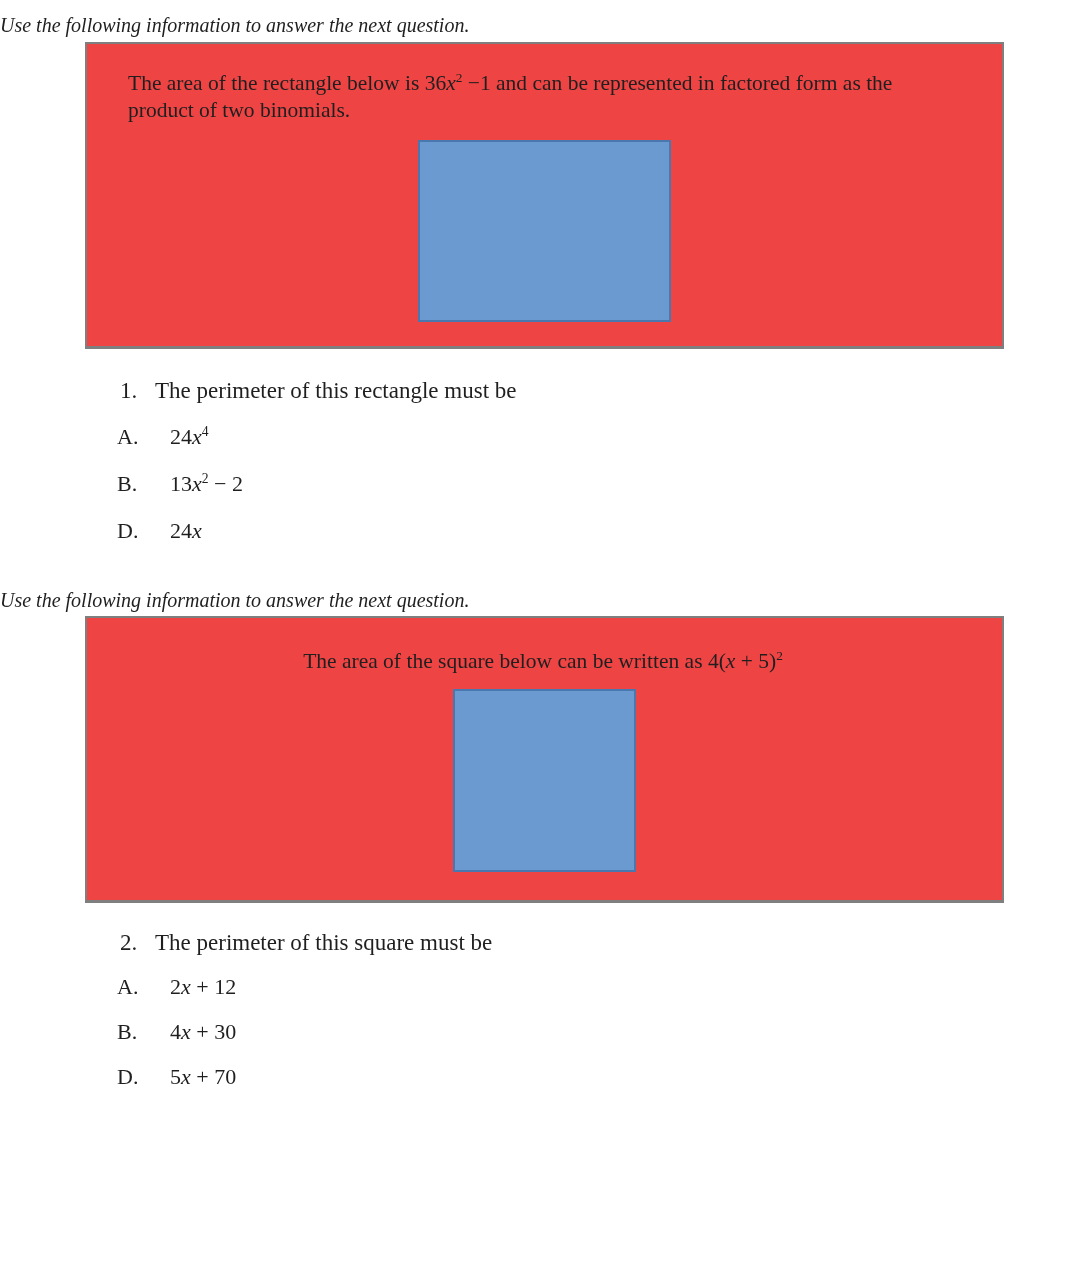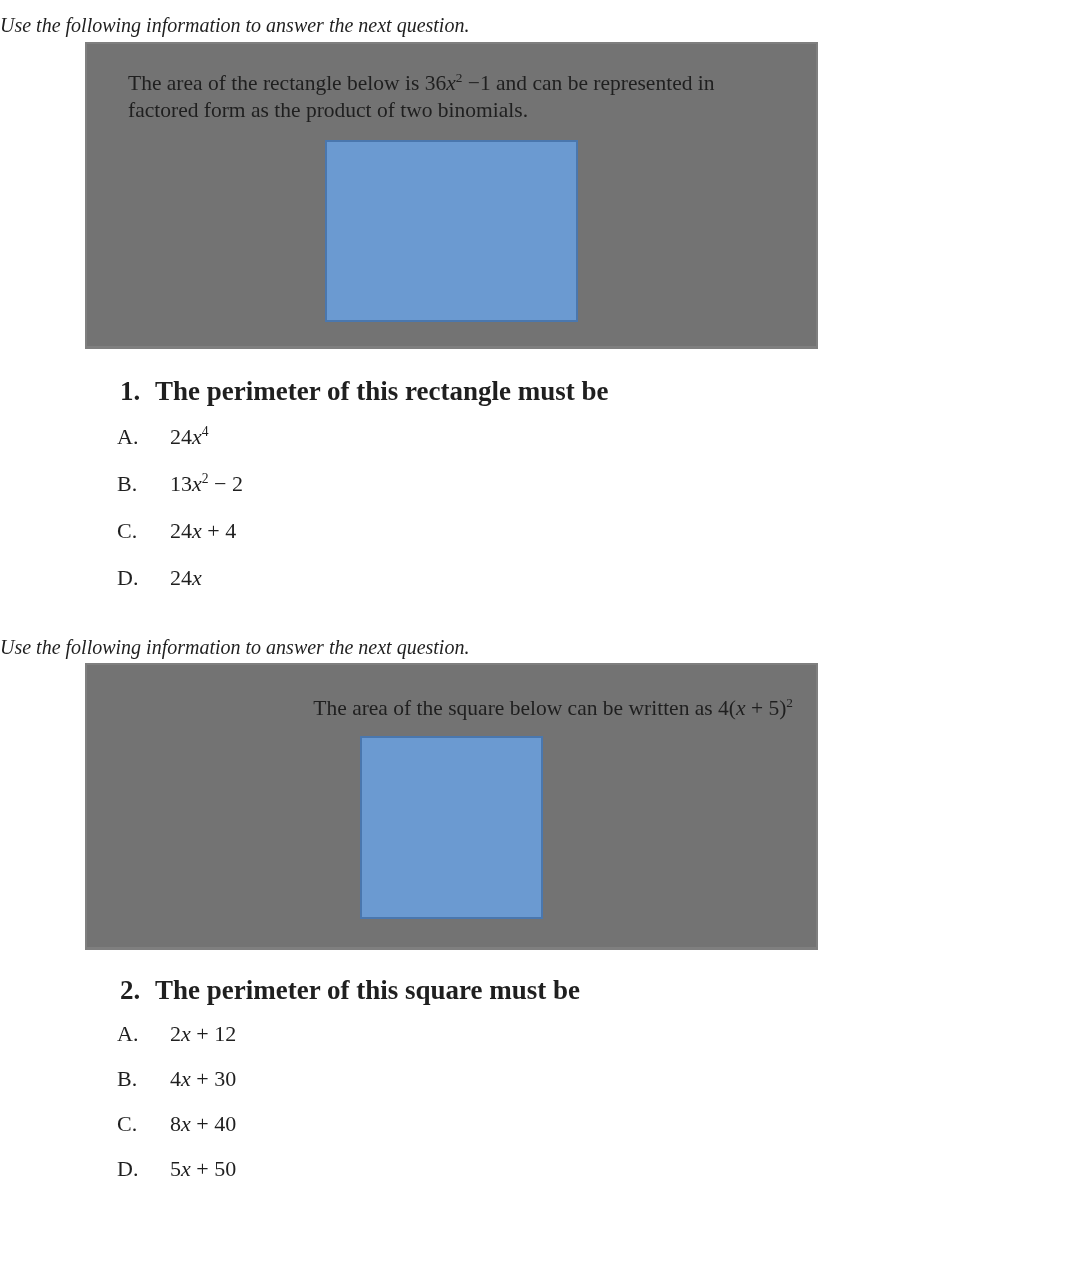--- a/index.html
+++ b/index.html
@@ -27,58 +27,57 @@
     font-size: 20px;
     line-height: 26px;
     font-weight: normal;
   }
   .heading.second {
     margin-top: 44px;
     line-height: 24px;
   }
   .info-box {
     box-sizing: border-box;
-    width: 733px;
+    width: 919px;
     margin-left: 85px;
     margin-top: 4px;
     border: 2px solid var(--frame-border, #7f7f7f);
     border-bottom-width: 3px;
-    background: #737373;
+    background: #ef4444;
   }
   .info-box.first { height: 307px; }
   .info-box.second { height: 287px; }
   .info-text {
     padding: 26px 40px 0 41px;
     font-size: 21.5px;
     line-height: 27px;
   }
   .info-text.centered {
     padding: 30px 23px 0 20px;
-    text-align: right;
+    text-align: center;
   }
   .shape {
     box-sizing: border-box;
     background: var(--shape-fill, #6b9ad1);
     border: 2px solid var(--shape-border, #4a77ae);
   }
   .shape.rect {
     width: 253px;
     height: 182px;
     margin: 16px auto 0 auto;
   }
   .shape.square {
     width: 183px;
     height: 183px;
     margin: 14px auto 0 auto;
   }
   .question {
     margin: 29px 0 0 120px;
-    font-size: 27px;
+    font-size: 23px;
     line-height: 26px;
-    font-weight: bold;
   }
   .question.second { margin-top: 27px; }
   .q-num {
     display: inline-block;
     width: 35px;
   }
   .options {
     margin-left: 117px;
     margin-top: 20px;
     font-size: 22px;
@@ -118,23 +117,20 @@
   </div>
 
   <div class="options">
     <div class="opt-row">
       <span class="opt-letter">A.</span><span><span>24</span><i class="mvar">x</i><sup>4</sup><span></span><sup></sup></span>
     </div>
     <div class="opt-row">
       <span class="opt-letter">B.</span><span><span>13</span><i class="mvar">x</i><sup>2</sup><span> − 2</span><sup></sup></span>
     </div>
     <div class="opt-row">
-      <span class="opt-letter">C.</span><span><span>24</span><i class="mvar">x</i><sup></sup><span> + 4</span><sup></sup></span>
-    </div>
-    <div class="opt-row">
       <span class="opt-letter">D.</span><span><span>24</span><i class="mvar">x</i><sup></sup><span></span><sup></sup></span>
     </div>
   </div>
 
   <h2 class="heading second">Use the following information to answer the next question.</h2>
 
   <div class="info-box second">
     <div class="info-text centered"><span>The area of the square below can be written as </span><span><span>4(</span><i class="mvar">x</i><sup></sup><span> + 5)</span><sup>2</sup></span><span></span></div>
     <div class="shape square"></div>
   </div>
@@ -144,20 +140,17 @@
   </div>
 
   <div class="options second">
     <div class="opt-row">
       <span class="opt-letter">A.</span><span><span>2</span><i class="mvar">x</i><sup></sup><span> + 12</span><sup></sup></span>
     </div>
     <div class="opt-row">
       <span class="opt-letter">B.</span><span><span>4</span><i class="mvar">x</i><sup></sup><span> + 30</span><sup></sup></span>
     </div>
     <div class="opt-row">
-      <span class="opt-letter">C.</span><span><span>8</span><i class="mvar">x</i><sup></sup><span> + 40</span><sup></sup></span>
-    </div>
-    <div class="opt-row">
-      <span class="opt-letter">D.</span><span><span>5</span><i class="mvar">x</i><sup></sup><span> + 50</span><sup></sup></span>
+      <span class="opt-letter">D.</span><span><span>5</span><i class="mvar">x</i><sup></sup><span> + 70</span><sup></sup></span>
     </div>
   </div>
 
 </div>
 
 </body></html>

